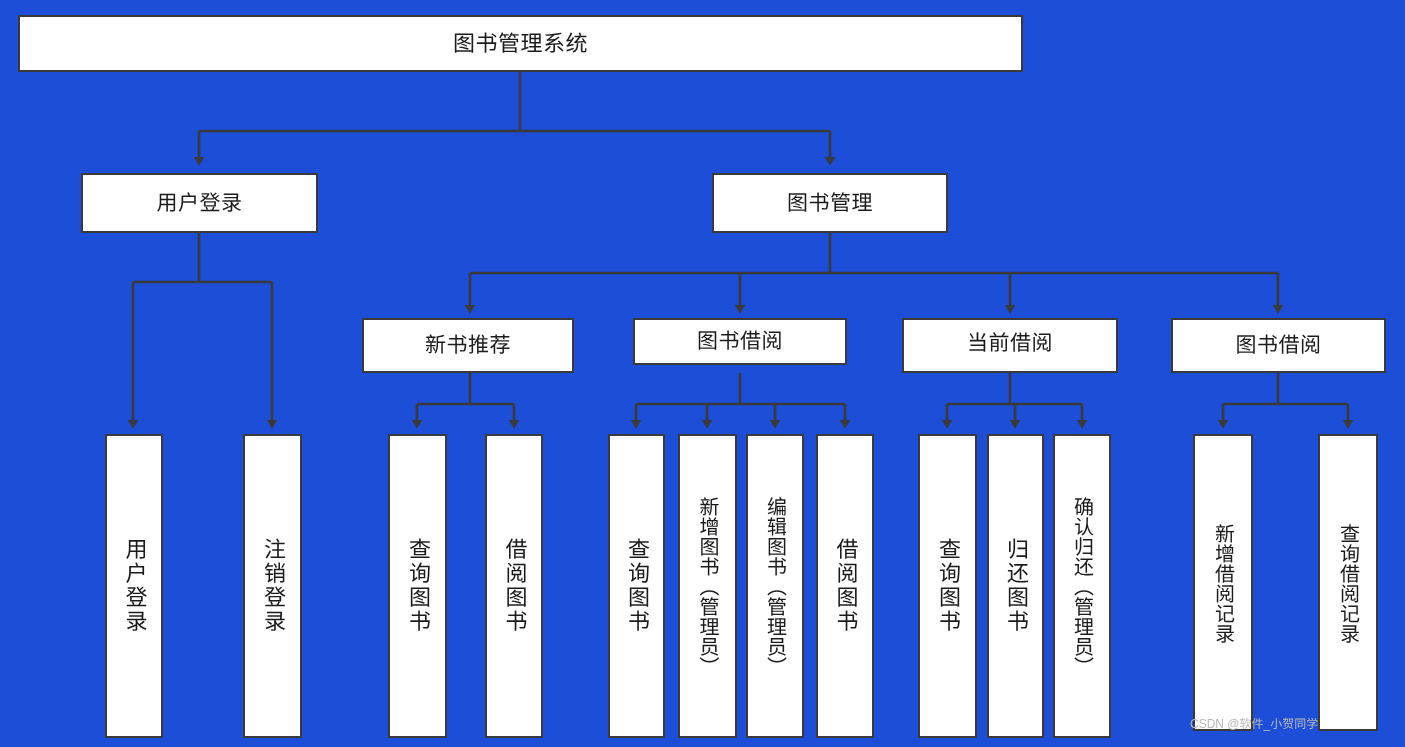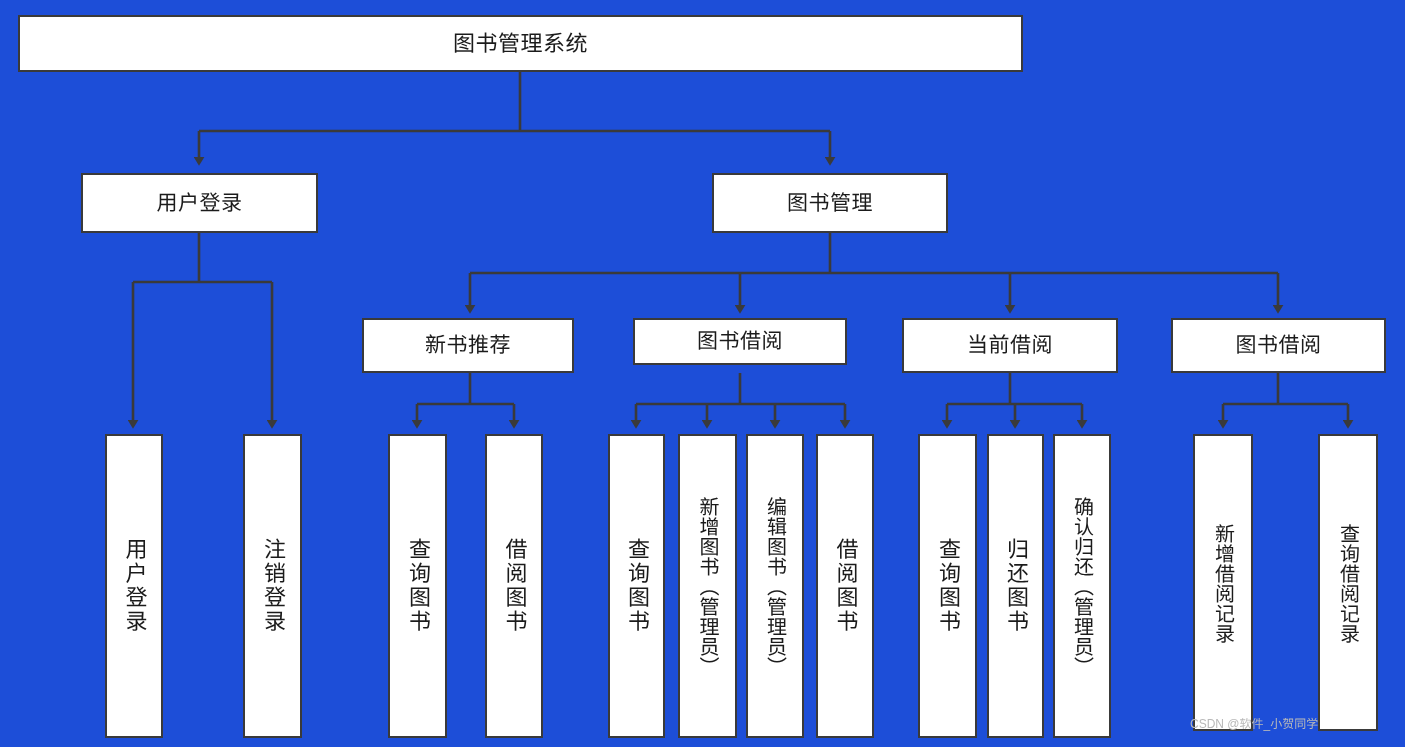--- a/index.html
+++ b/index.html
@@ -145,21 +145,21 @@
   </div>
 
   <div class="node horiz" style="left:362px; top:318px; width:212px; height:55px;">
     <span class="label">新书推荐</span>
   </div>
 
   <div class="node horiz" style="left:633px; top:318px; width:214px; height:47px;align-items:center;">
     <span class="label">图书借阅</span>
   </div>
 
-  <div class="node horiz" style="left:902px; top:318px; width:216px; height:55px;">
+  <div class="node horiz" style="left:902px; top:318px; width:216px; height:55px;font-family:Liberation Mono, monospace;">
     <span class="label">当前借阅</span>
   </div>
 
   <div class="node horiz" style="left:1171px; top:318px; width:215px; height:55px;">
     <span class="label">图书借阅</span>
   </div>
 
   <div class="node vert" style="left:105px; top:434px; width:58px; height:304px;">
     <span class="label">用户登录</span>
   </div>

